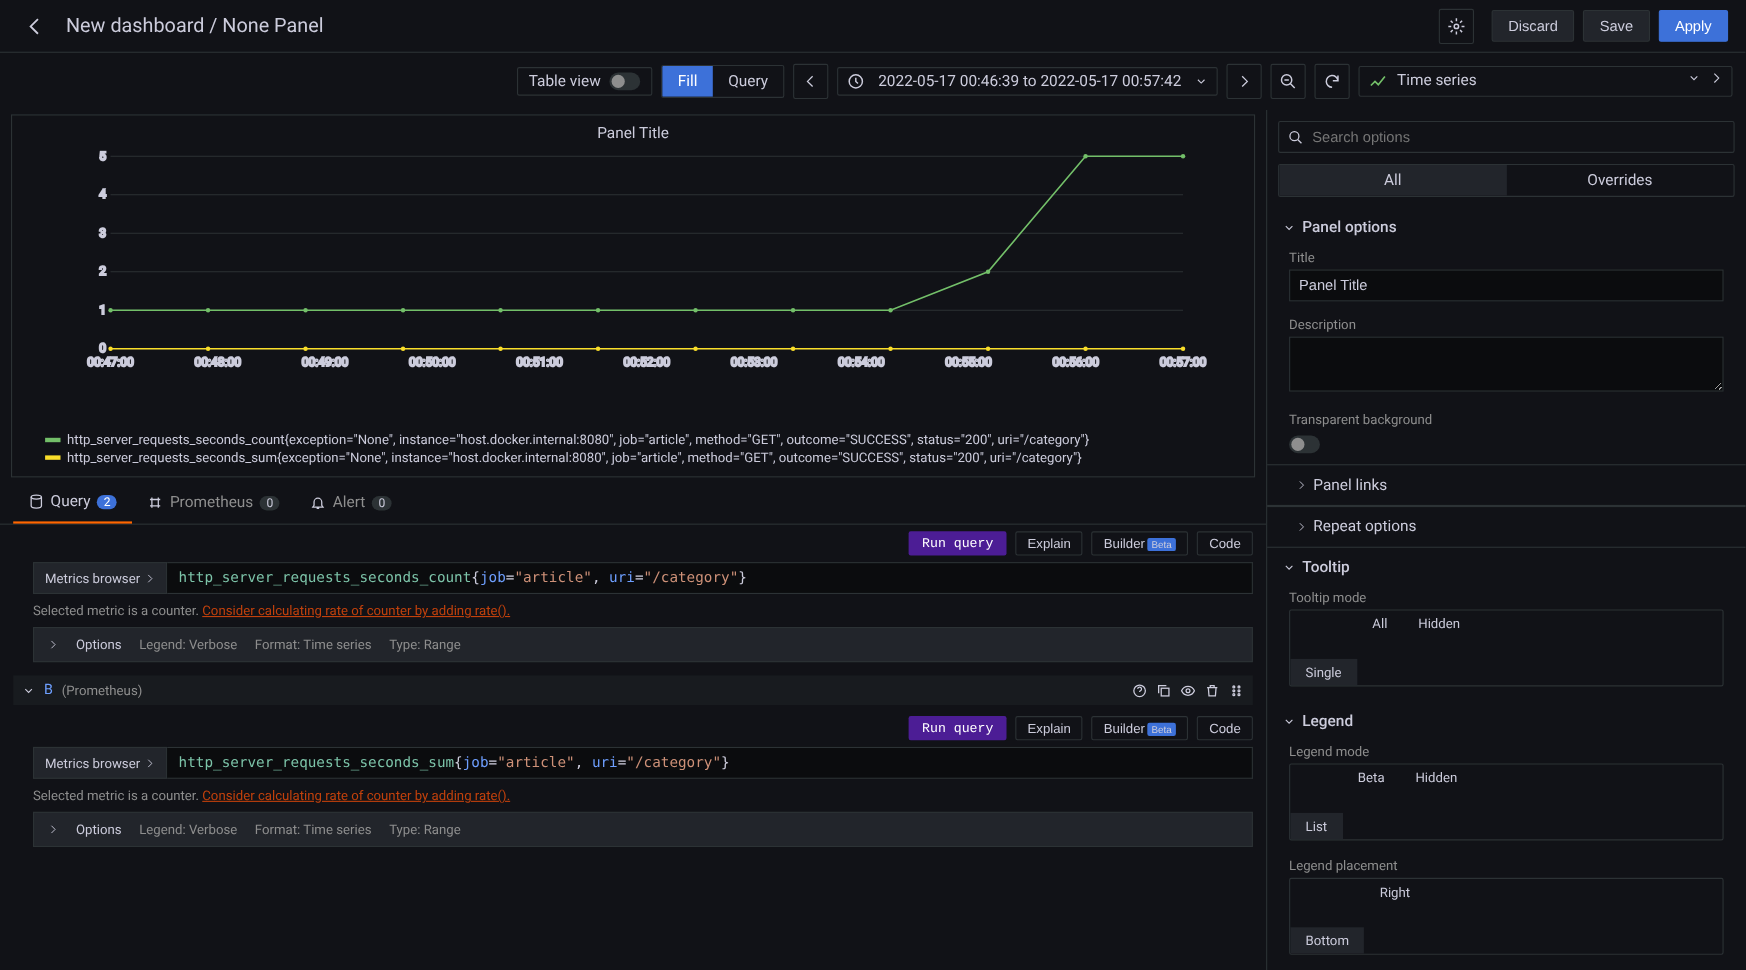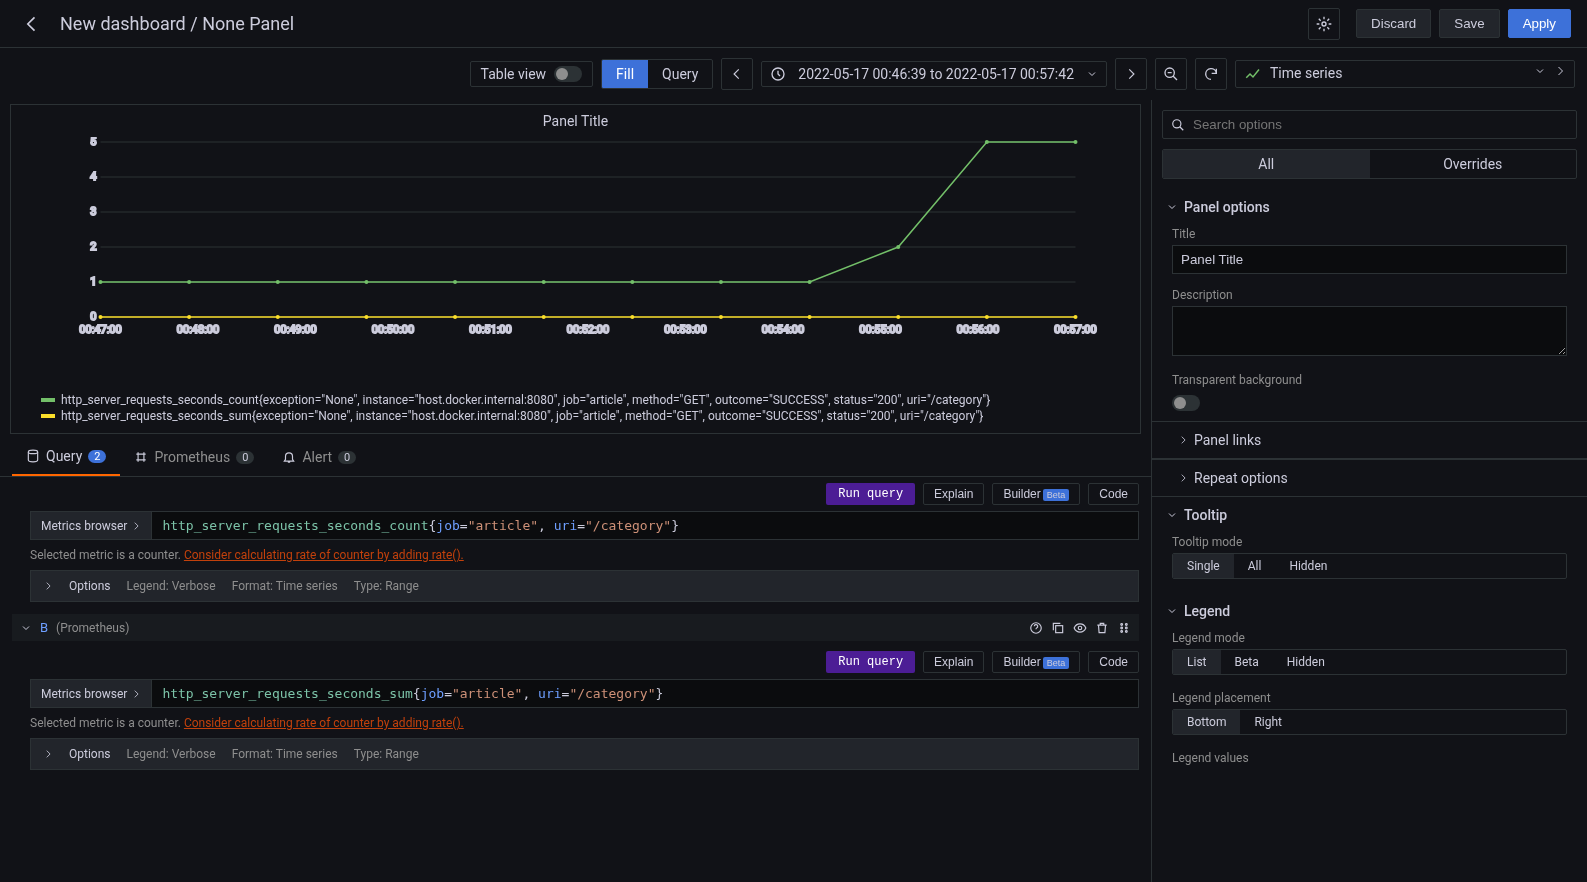--- a/index.html
+++ b/index.html
@@ -353,21 +353,21 @@
   margin: 0 20px 14px 20px;
   border: 1px solid #2c3235;
   border-radius: 2px;
   overflow: hidden;
 }
 .radio-group .opt {
   padding: 5px 14px;
   cursor: pointer;
   font-size: 12px;
 }
-.radio-group .opt.active { background: #22252b; }
+.radio-group .opt.active { background: #22252b; margin-top: 44px; }
 
 
 svg { fill: none; stroke: #ccccdc; stroke-width: 2; }
 
 
 .axis-text { font-size: 11px; fill: #8e8e8e; }
 
 
 .tok-metric { color: #7cc3a8; }
 .tok-label { color: #6e9fff; }

